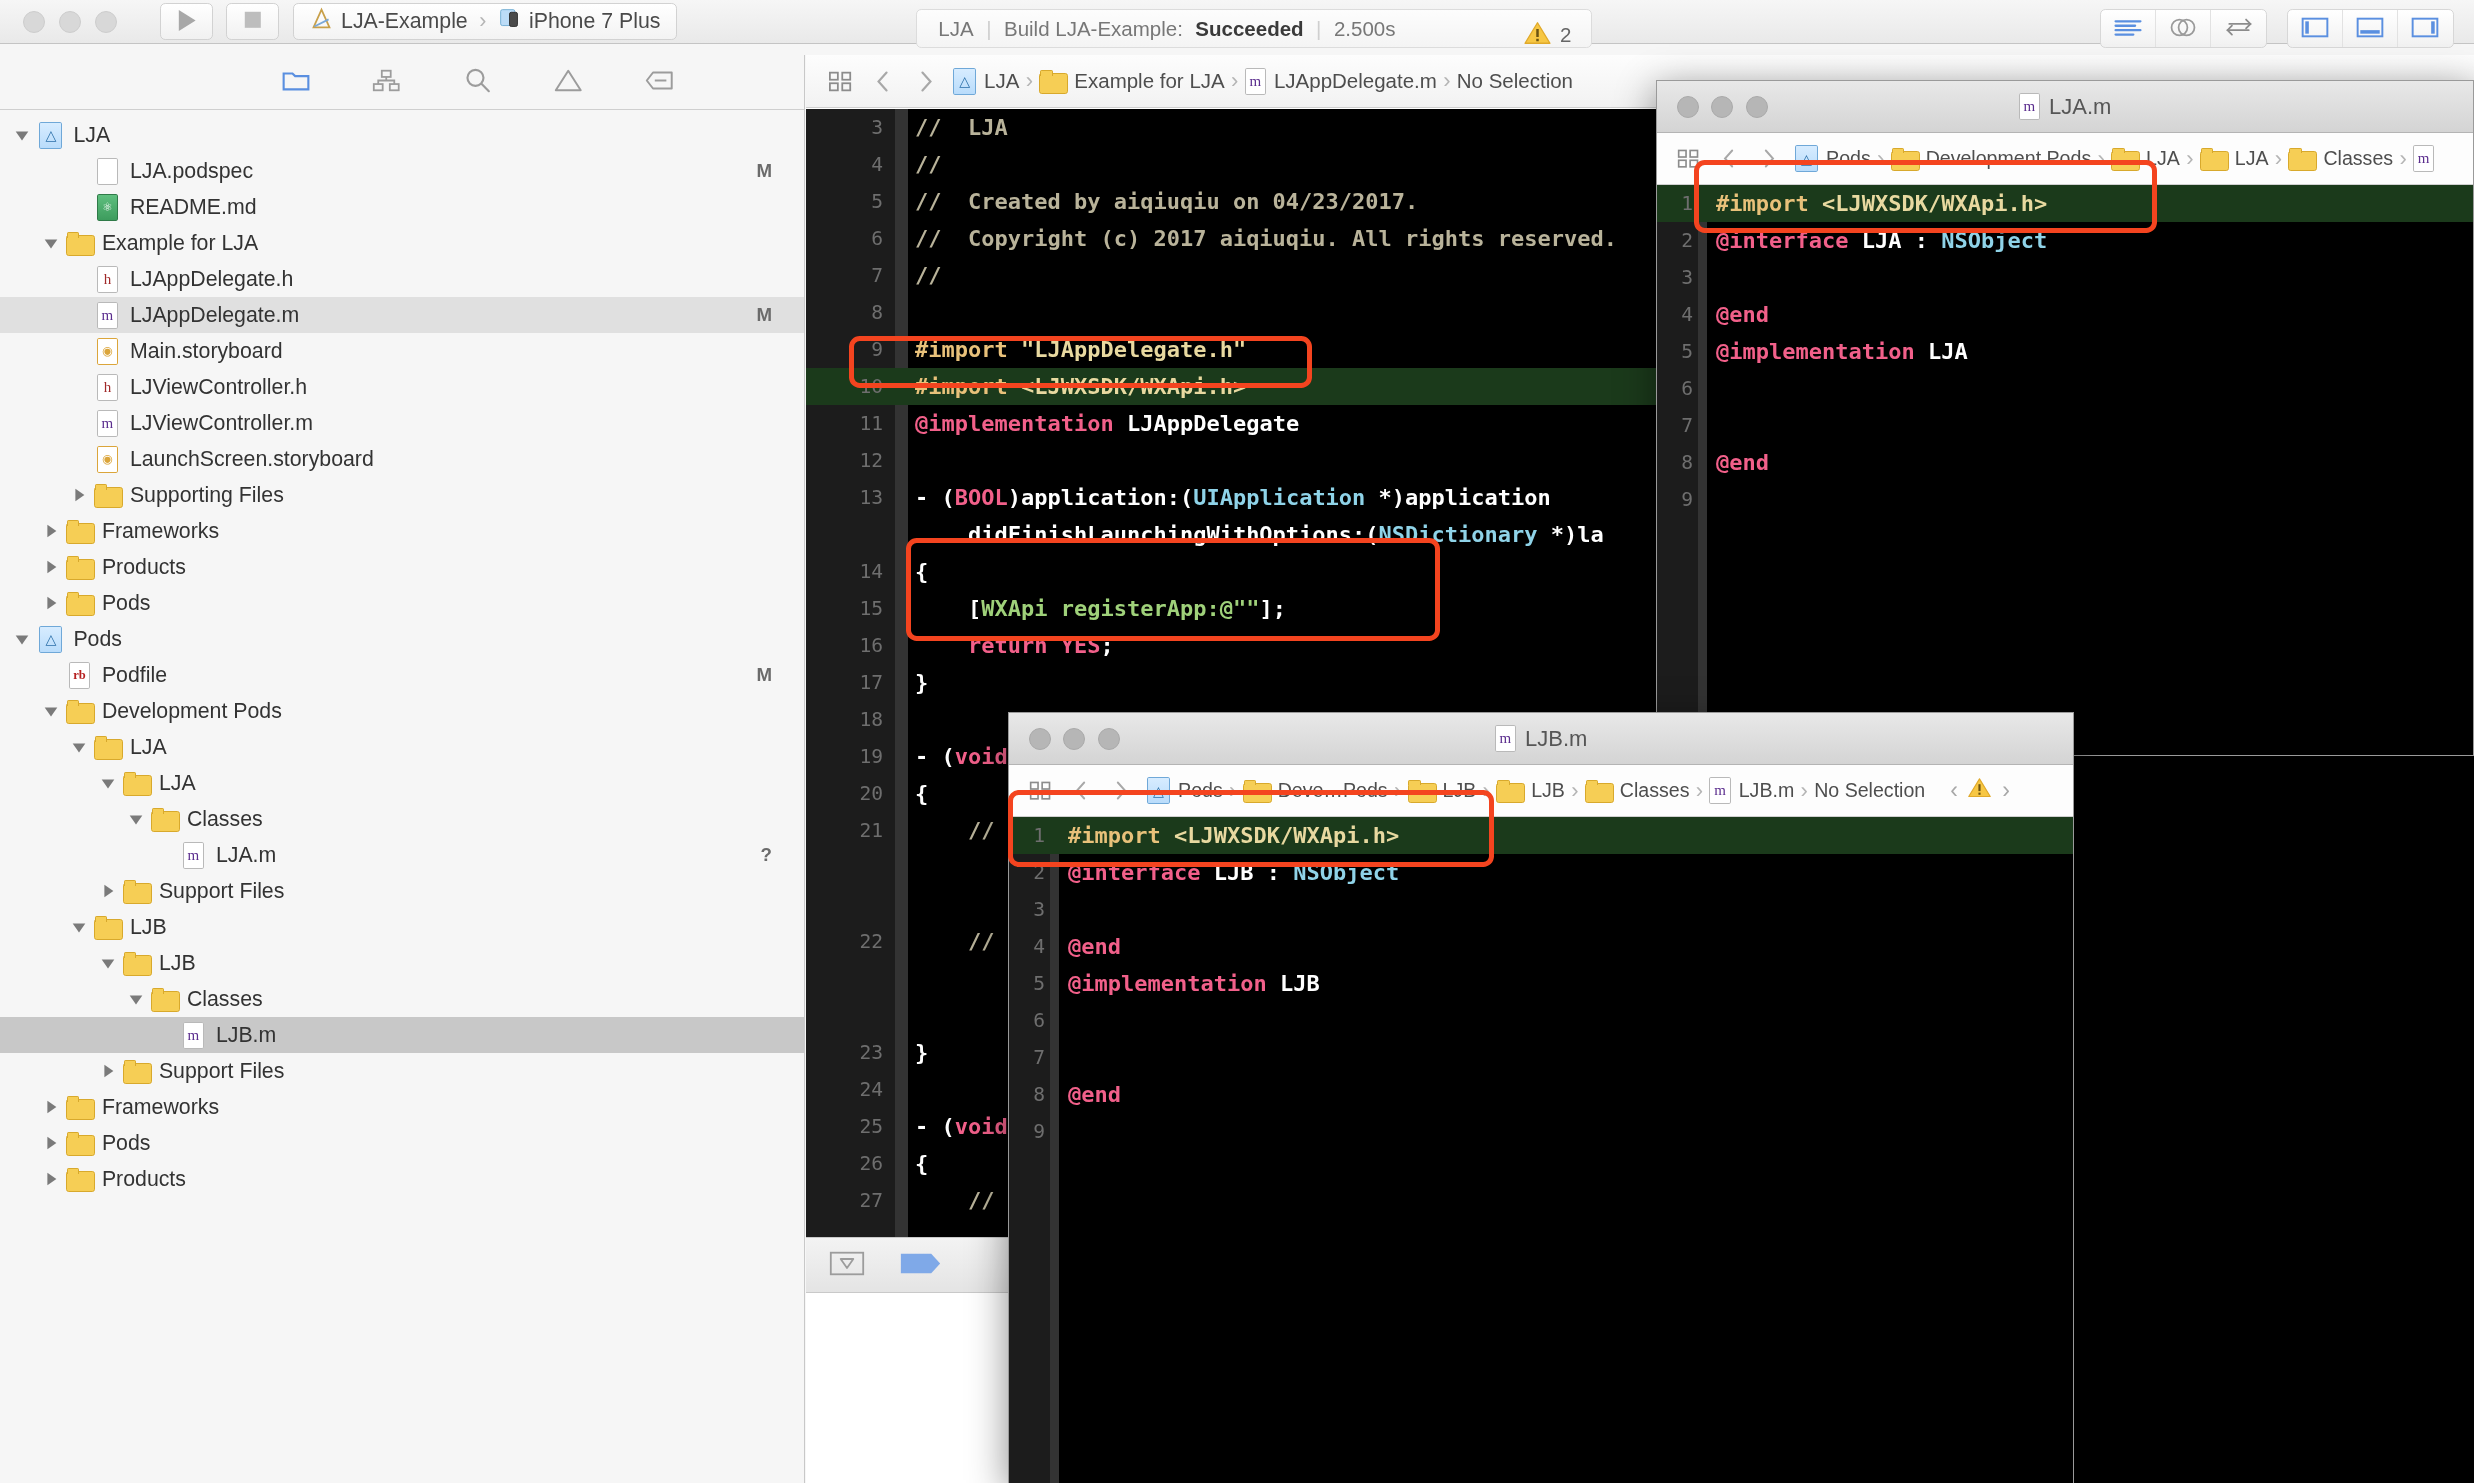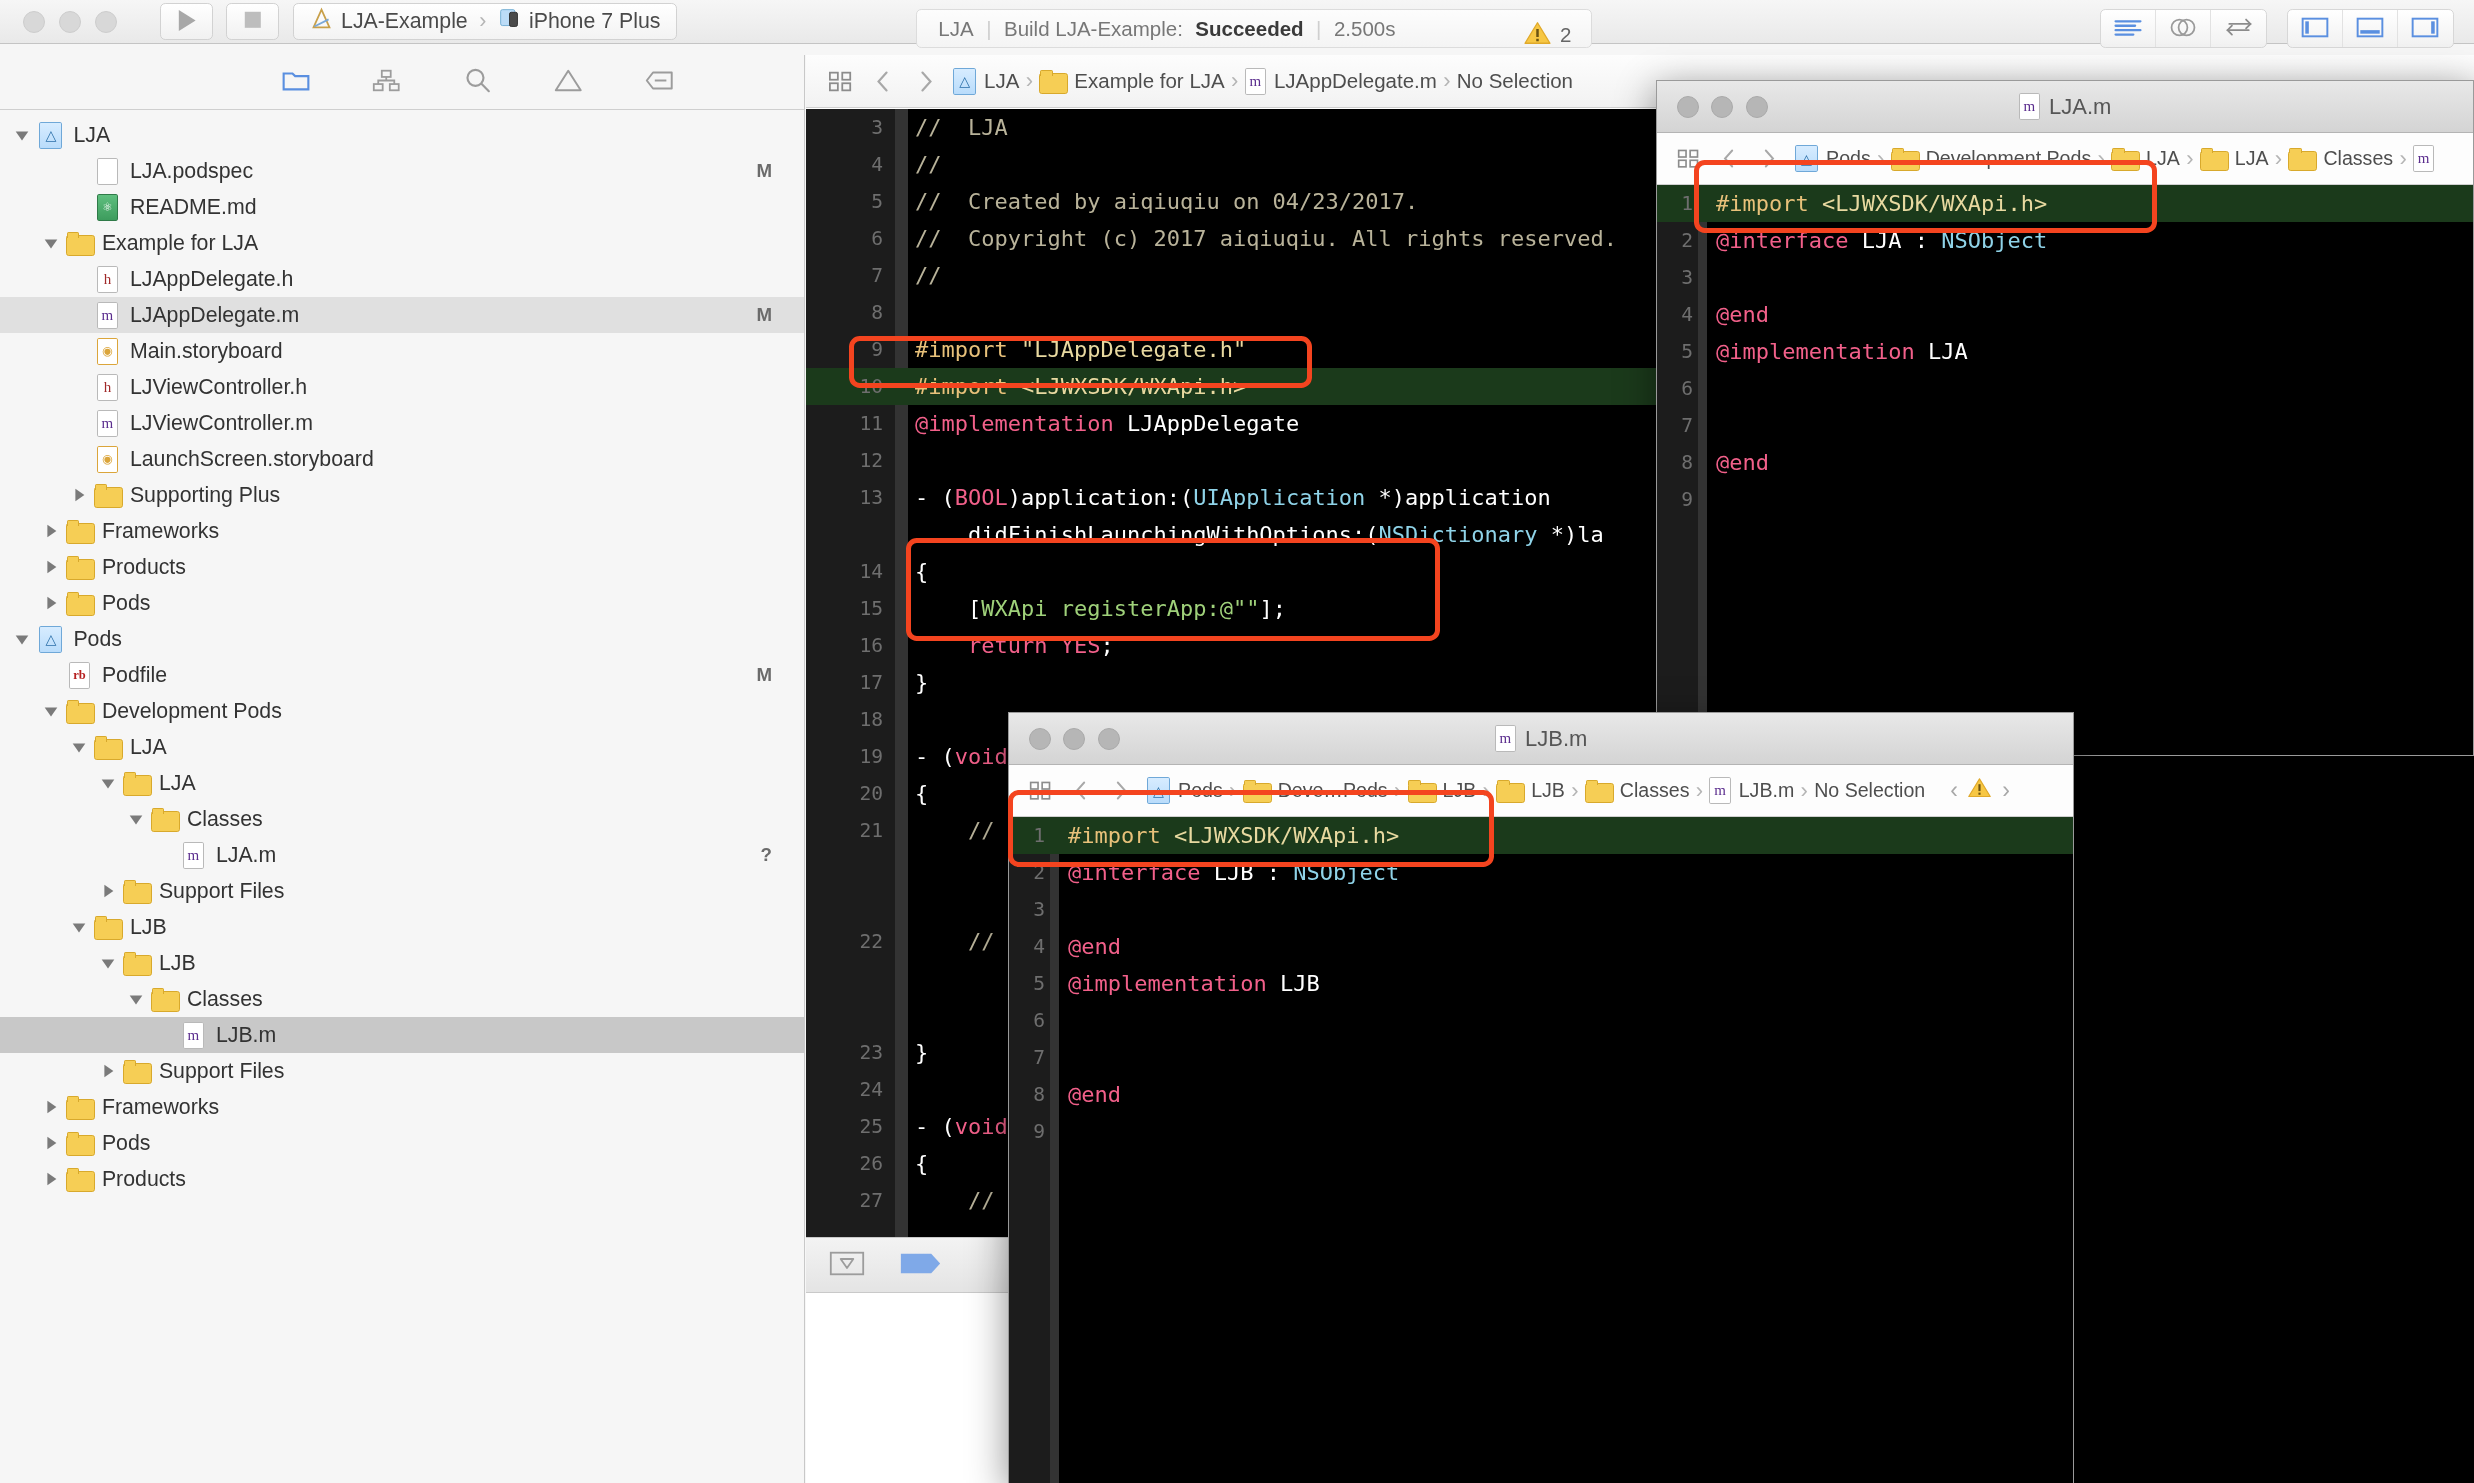--- a/index.html
+++ b/index.html
@@ -87,21 +87,21 @@
   .gutter-bg { position:absolute; left:0; top:0; width:89px; bottom:0; background:#1c1c1c; }
   .gutter-line { position:absolute; left:89px; top:0; width:12.5px; bottom:0; background:#333; }
 
   .code {
     position:absolute; left:0; top:0; right:0; bottom:0;
     font-family:"DejaVu Sans Mono", monospace; font-size:22px; line-height:37px; color:#ffffff;
     white-space:pre;
   }
   .cl { position:relative; height:37px; }
   .ln { position:absolute; left:0; width:77px; text-align:right; color:#6e6e6e; font-size:19.6px; }
-  .ct { position:absolute; left:109px; }
+  .ct { position:absolute; left:109px;font-weight:bold; }
   .hl { background:#1b3a1b; }
 
   .t-cmt { color:#b9b39a; }
   .t-pre { color:#e8c17a; }
   .t-str { color:#e8d9a0; }
   .t-key { color:#f2608a; }
   .t-typ { color:#8fd3e8; }
   .t-meth{ color:#9fd17a; }
   .t-id  { color:#ffffff; }
 
@@ -407,21 +407,21 @@
           </div>
           <div class="row" style="padding-left: 69px;">
             <span class="disc">
               <svg width="18" height="18" viewBox="0 0 20 20">
                 <polygon points="6,3 16,10 6,17" fill="#7a7a7a"></polygon>
               </svg>
             </span>
             <span class="ficon">
               <span class="folder"></span>
             </span>
-            <span class="rlabel">Supporting Plus</span>
+            <span class="rlabel">Supporting Files</span>
           </div>
           <div class="row" style="padding-left: 41px;">
             <span class="disc">
               <svg width="18" height="18" viewBox="0 0 20 20">
                 <polygon points="6,3 16,10 6,17" fill="#7a7a7a"></polygon>
               </svg>
             </span>
             <span class="ficon">
               <span class="folder"></span>
             </span>

